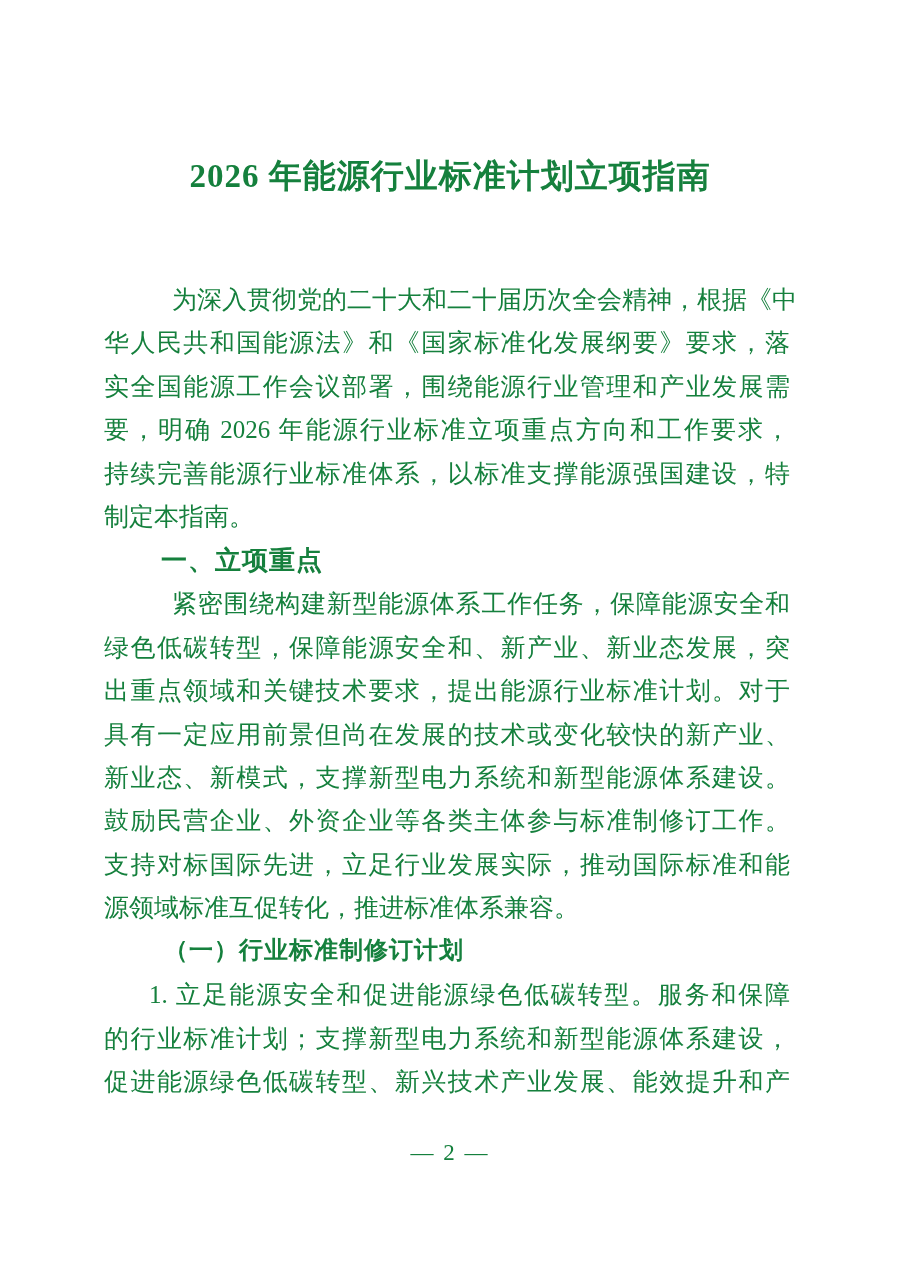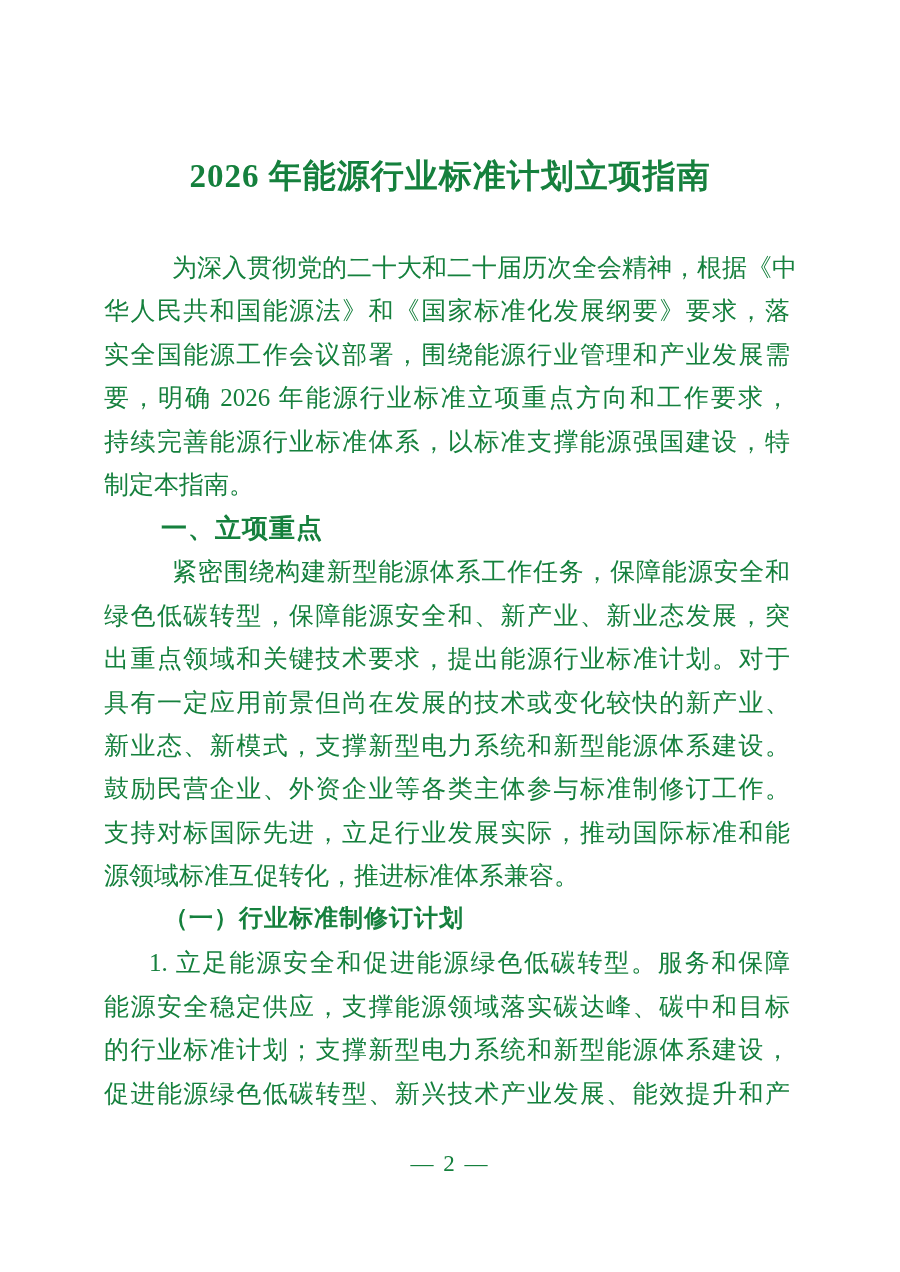--- a/index.html
+++ b/index.html
@@ -20,21 +20,21 @@
     margin: 0;
     padding-top: 152px;
     text-align: center;
     font-size: 33px;
     font-weight: bold;
     line-height: 48px;
     letter-spacing: 1px;
     font-family: "Liberation Serif", "DejaVu Serif", serif;
   }
   .doc-body {
-    margin-top: 46px;
+    margin-top: 78px;
     margin-left: 104px;
     width: 686px;
     font-size: 25px;
     line-height: 43.45px;
   }
   .line {
     text-align: justify;
     text-align-last: justify;
     text-justify: inter-character;
     white-space: nowrap;
@@ -88,19 +88,18 @@
       <div class="line indent">紧密围绕构建新型能源体系工作任务，保障能源安全和</div>
       <div class="line">绿色低碳转型，保障能源安全和、新产业、新业态发展，突</div>
       <div class="line">出重点领域和关键技术要求，提出能源行业标准计划。对于</div>
       <div class="line">具有一定应用前景但尚在发展的技术或变化较快的新产业、</div>
       <div class="line">新业态、新模式，支撑新型电力系统和新型能源体系建设。</div>
       <div class="line">鼓励民营企业、外资企业等各类主体参与标准制修订工作。</div>
       <div class="line">支持对标国际先进，立足行业发展实际，推动国际标准和能</div>
       <div class="line end">源领域标准互促转化，推进标准体系兼容。</div>
       <div class="heading heading2">（一）行业标准制修订计划</div>
       <div class="line indent-sm">1. 立足能源安全和促进能源绿色低碳转型。服务和保障</div>
-      <div class="line">能源安全稳定供应，支撑能源领域落实碳达峰、碳中和目标</div>
       <div class="line">的行业标准计划；支撑新型电力系统和新型能源体系建设，</div>
       <div class="line">促进能源绿色低碳转型、新兴技术产业发展、能效提升和产</div>
     </main>
 
   <footer class="page-footer">— 2 —</footer>
 </div>
 
 </body></html>

